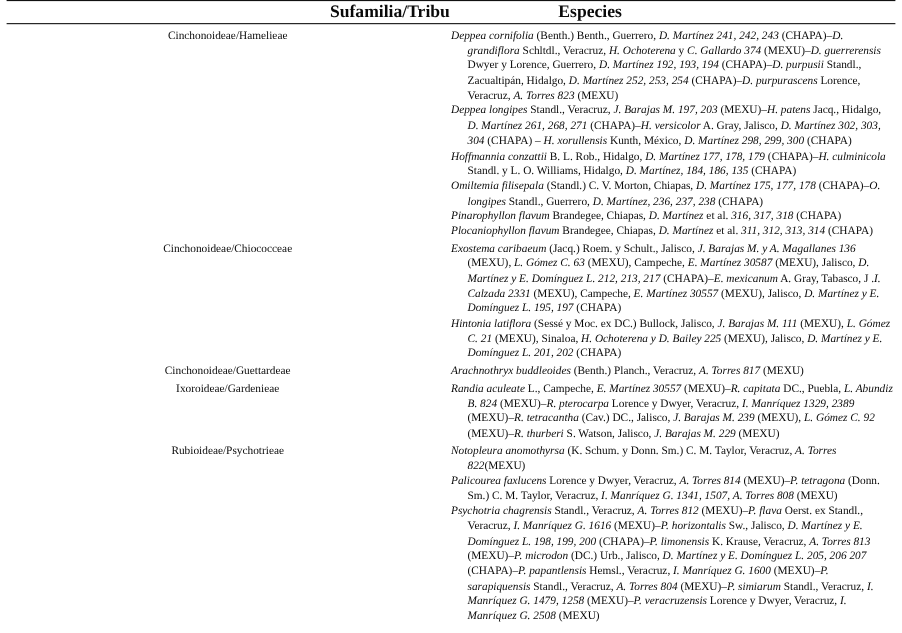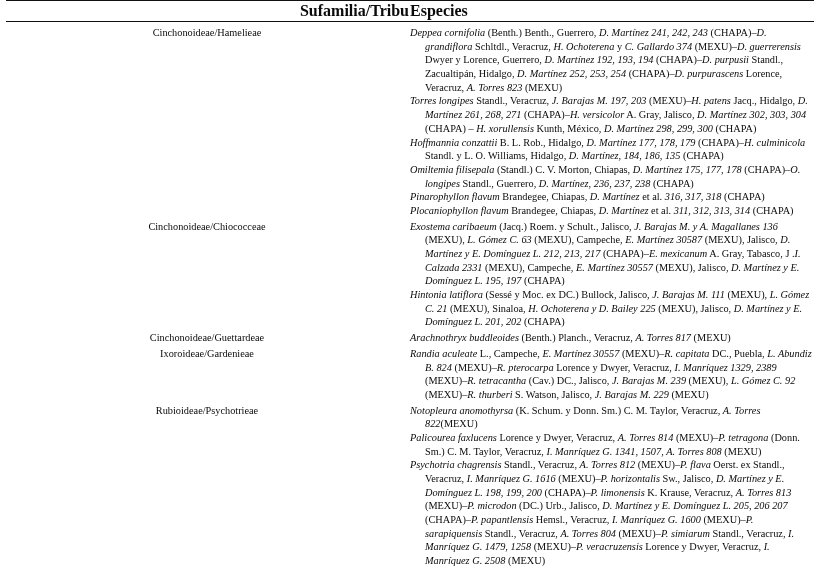--- a/index.html
+++ b/index.html
@@ -42,21 +42,21 @@
     text-align: right;
     width: 166px;
     padding-left: 2px;
   }
   th.col-species {
     text-align: left;
     padding-left: 0;
   }
   th.col-species .hdr-center {
     display: block;
-    text-align: left;
+    text-align: center;
     padding-right: 150px;
   }
   tbody td {
     vertical-align: top;
     font-size: 10.3px;
     line-height: 1.33;
     padding: 1px 0 1px 0;
   }
   td.taxon {
     width: 166px;
@@ -103,21 +103,21 @@
         </tr>
       <tr class="spacer-row">
           <td colspan="2"></td>
         </tr>
     </tbody>
     <tbody id="body-rows">
         <tr>
           <td class="taxon">Cinchonoideae/Hamelieae</td>
           <td class="species">
             <p class="sp"><i>Deppea cornifolia</i> (Benth.) Benth., Guerrero, <i><i>D. Martínez 241, 242, 243</i></i> (CHAPA)–<i>D. grandiflora</i> Schltdl., Veracruz, <i>H. Ochoterena</i> y <i>C. Gallardo 374</i> (MEXU)–<i>D. guerrerensis</i> Dwyer y Lorence, Guerrero, <i><i>D. Martínez 192, 193, 194</i></i> (CHAPA)–<i>D. purpusii</i> Standl., Zacualtipán, Hidalgo, <i><i>D. Martínez 252, 253, 254</i></i> (CHAPA)–<i>D. purpurascens</i> Lorence, Veracruz, <i><i>A. Torres 823</i></i> (MEXU)</p>
-            <p class="sp"><i>Torres longipes</i> Standl., Veracruz, <i><i>J. Barajas M. 197, 203</i></i> (MEXU)–<i>H. patens</i> Jacq., Hidalgo, <i><i>D. Martínez 261, 268, 271</i></i> (CHAPA)–<i>H. versicolor</i> A. Gray, Jalisco, <i><i>D. Martínez 302, 303, 304</i></i> (CHAPA) – <i>H. xorullensis</i> Kunth, México, <i><i>D. Martínez 298, 299, 300</i></i> (CHAPA)</p>
+            <p class="sp"><i>Deppea longipes</i> Standl., Veracruz, <i><i>J. Barajas M. 197, 203</i></i> (MEXU)–<i>H. patens</i> Jacq., Hidalgo, <i><i>D. Martínez 261, 268, 271</i></i> (CHAPA)–<i>H. versicolor</i> A. Gray, Jalisco, <i><i>D. Martínez 302, 303, 304</i></i> (CHAPA) – <i>H. xorullensis</i> Kunth, México, <i><i>D. Martínez 298, 299, 300</i></i> (CHAPA)</p>
             <p class="sp"><i>Hoffmannia conzattii</i> B. L. Rob., Hidalgo, <i><i>D. Martínez 177, 178, 179</i></i> (CHAPA)–<i>H. culminicola</i> Standl. y L. O. Williams, Hidalgo, <i>D. Martínez, 184, 186, 135</i> (CHAPA)</p>
             <p class="sp"><i>Omiltemia filisepala</i> (Standl.) C. V. Morton, Chiapas, <i><i>D. Martínez 175, 177, 178</i></i> (CHAPA)–<i>O. longipes</i> Standl., Guerrero, <i>D. Martínez, 236, 237, 238</i> (CHAPA)</p>
             <p class="sp"><i>Pinarophyllon flavum</i> Brandegee, Chiapas, <i>D. Martínez</i> et al. <i>316, 317, 318</i> (CHAPA)</p>
             <p class="sp"><i>Plocaniophyllon flavum</i> Brandegee, Chiapas, <i>D. Martínez</i> et al. <i>311, 312, 313, 314</i> (CHAPA)</p>
           </td>
         </tr>
         <tr>
           <td class="taxon">Cinchonoideae/Chiococceae</td>
           <td class="species">
             <p class="sp"><i>Exostema caribaeum</i> (Jacq.) Roem. y Schult., Jalisco, <i>J. Barajas M. y A. Magallanes 136 </i>(MEXU), <i>L. Gómez C. 63 </i>(MEXU), Campeche, <i>E. Martínez 30587 </i>(MEXU), Jalisco, <i><i>D. Martínez</i> y E. Domínguez L. 212, 213, 217 </i>(CHAPA)–<i>E. mexicanum</i> A. Gray, Tabasco, J .<i>I. Calzada 2331 </i>(MEXU), Campeche, <i>E. Martínez 30557 </i>(MEXU), Jalisco, <i><i>D. Martínez</i> y E. Domínguez L. 195, 197 </i>(CHAPA)</p>

